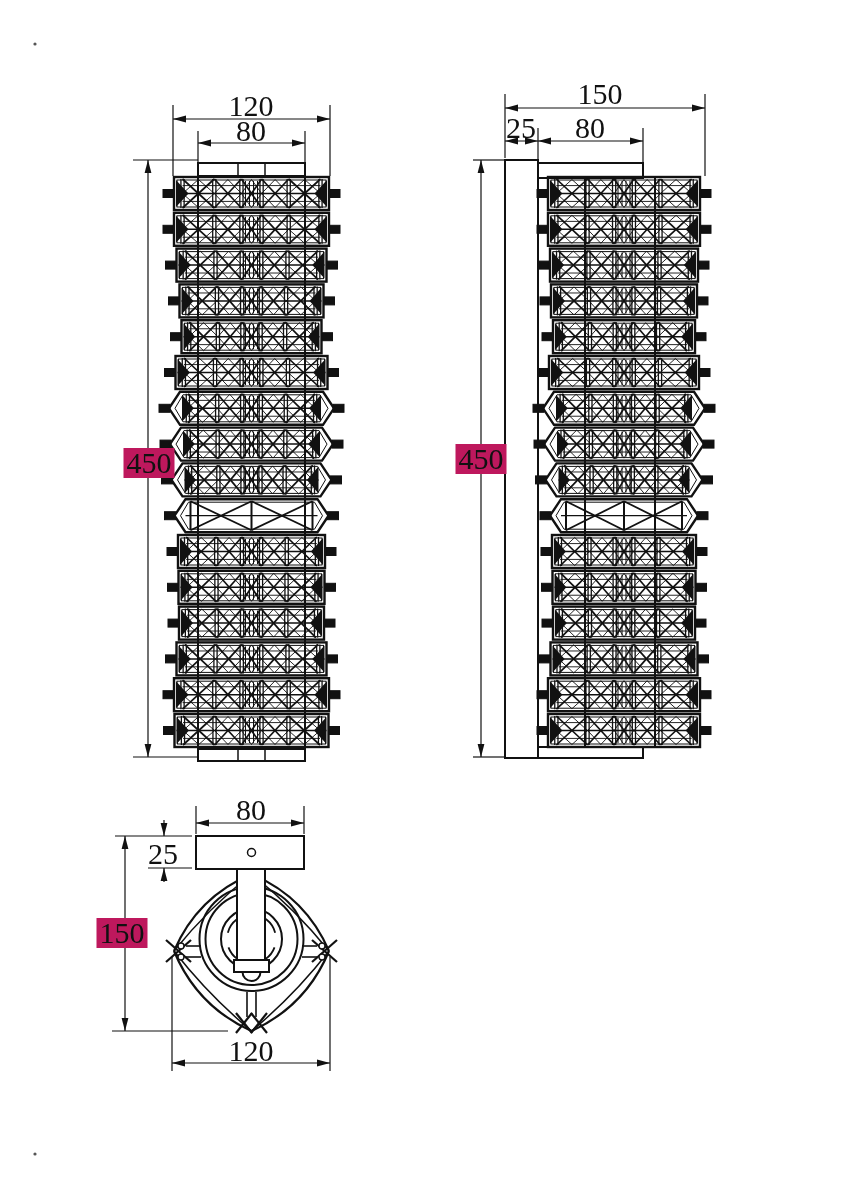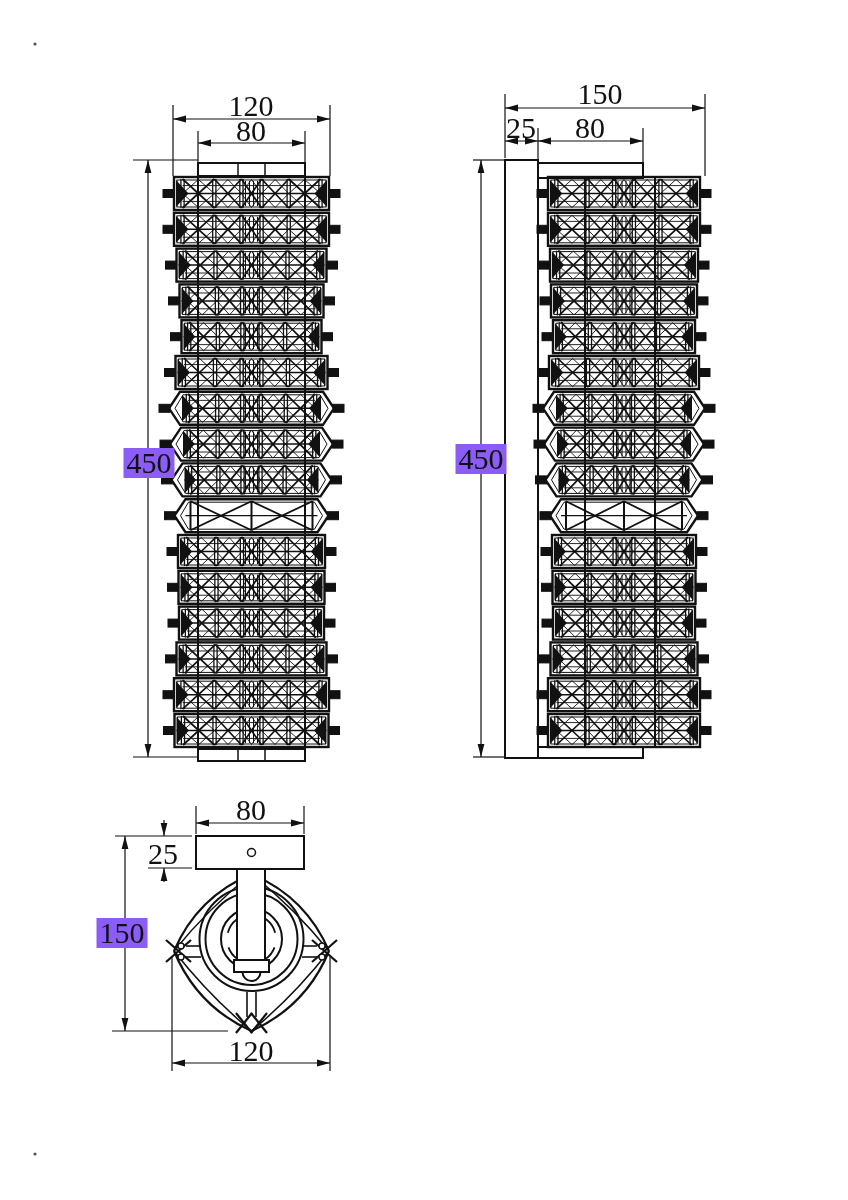--- a/index.html
+++ b/index.html
@@ -1,21 +1,21 @@
 <!DOCTYPE html>
 <html><head>
 <meta charset="utf-8">
 <style>
   html,body{margin:0;padding:0;background:#fff;}
   .canvas{position:relative;width:763px;height:1200px;background:#ffffff;overflow:hidden;
           font-family:"Liberation Serif",serif;}
   .canvas svg{position:absolute;left:0;top:0;}
   .dim-label{position:absolute;transform:translate(-50%,-50%);font:30px "Liberation Serif",serif;
              color:#111;white-space:nowrap;line-height:1;}
-  .ko{background:#8b5cf6;padding:0 3px;}
+  .ko{background:#be185d;padding:0 3px;}
 </style>
 </head>
 <body>
 
 <div class="canvas">
   <svg id="drawing" width="848" height="1200" viewBox="0 0 848 1200">
       <g>
         <line x1="173" y1="105" x2="173" y2="176" stroke="#111111" stroke-width="1.2"></line>
         <line x1="330" y1="105" x2="330" y2="176" stroke="#111111" stroke-width="1.2"></line>
         <line x1="198" y1="131" x2="198" y2="162" stroke="#111111" stroke-width="1.2"></line>

